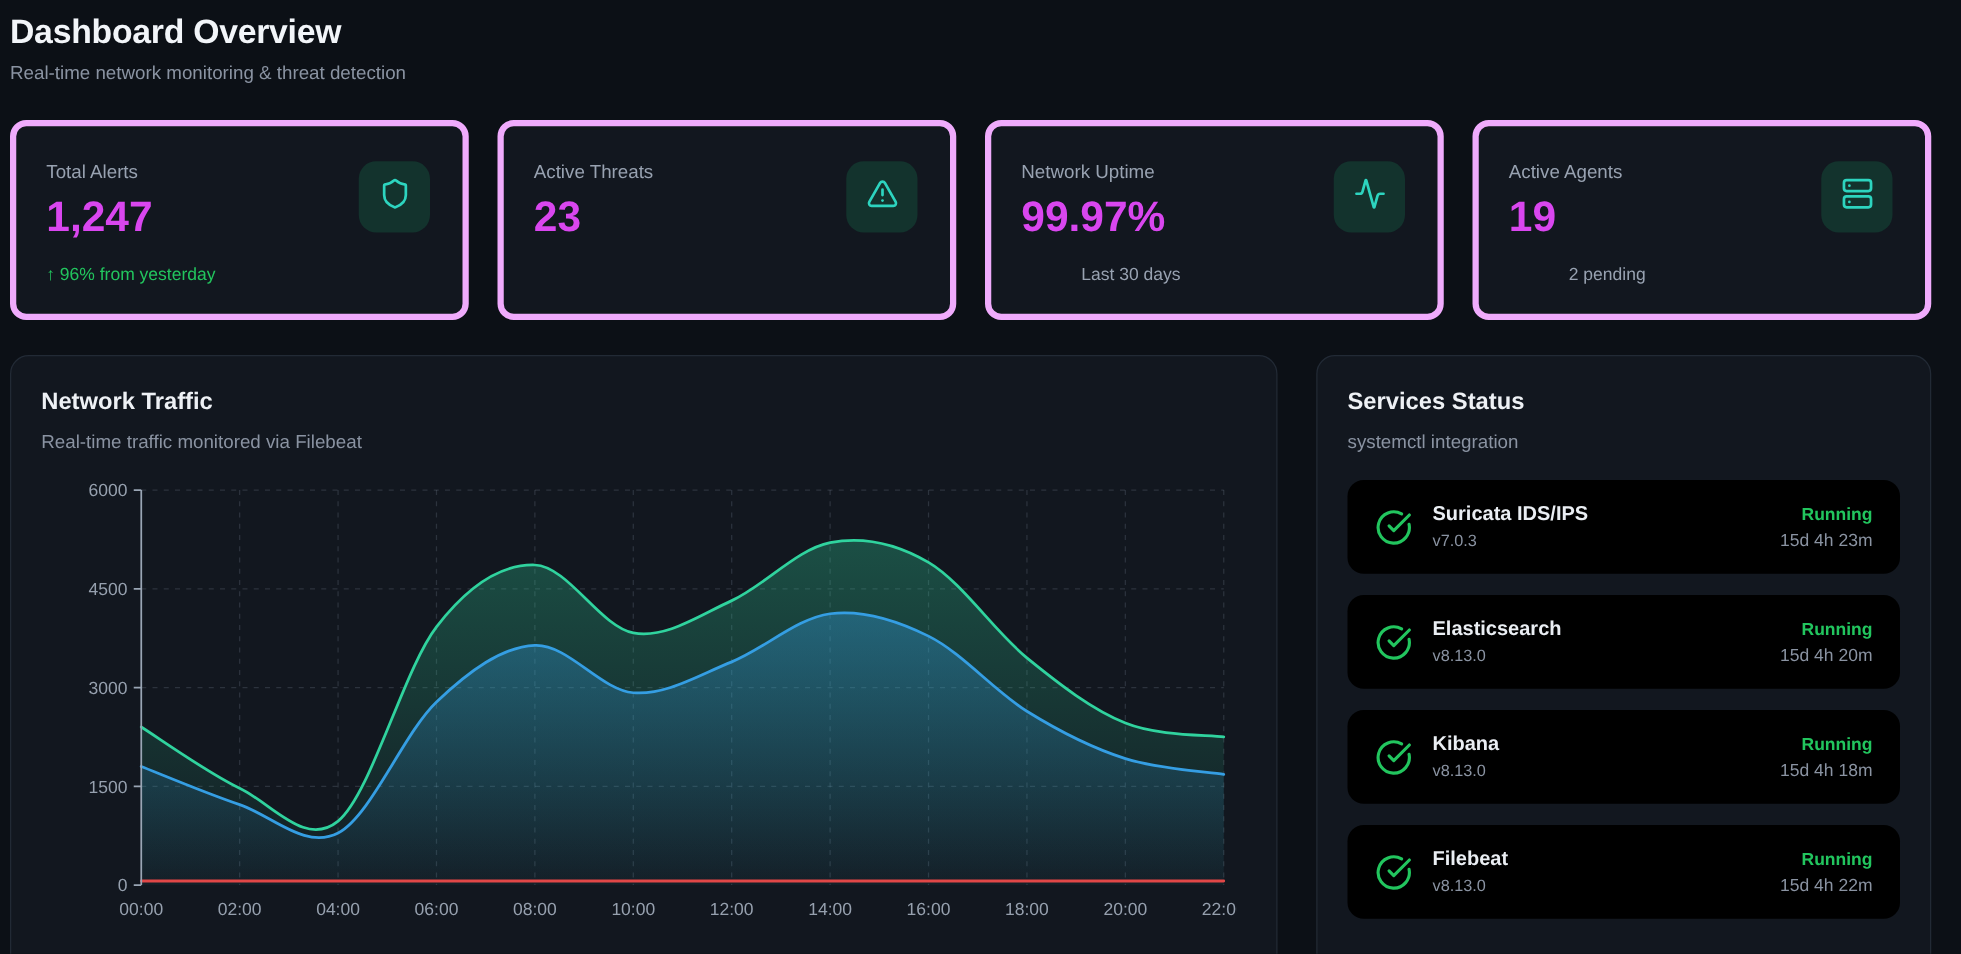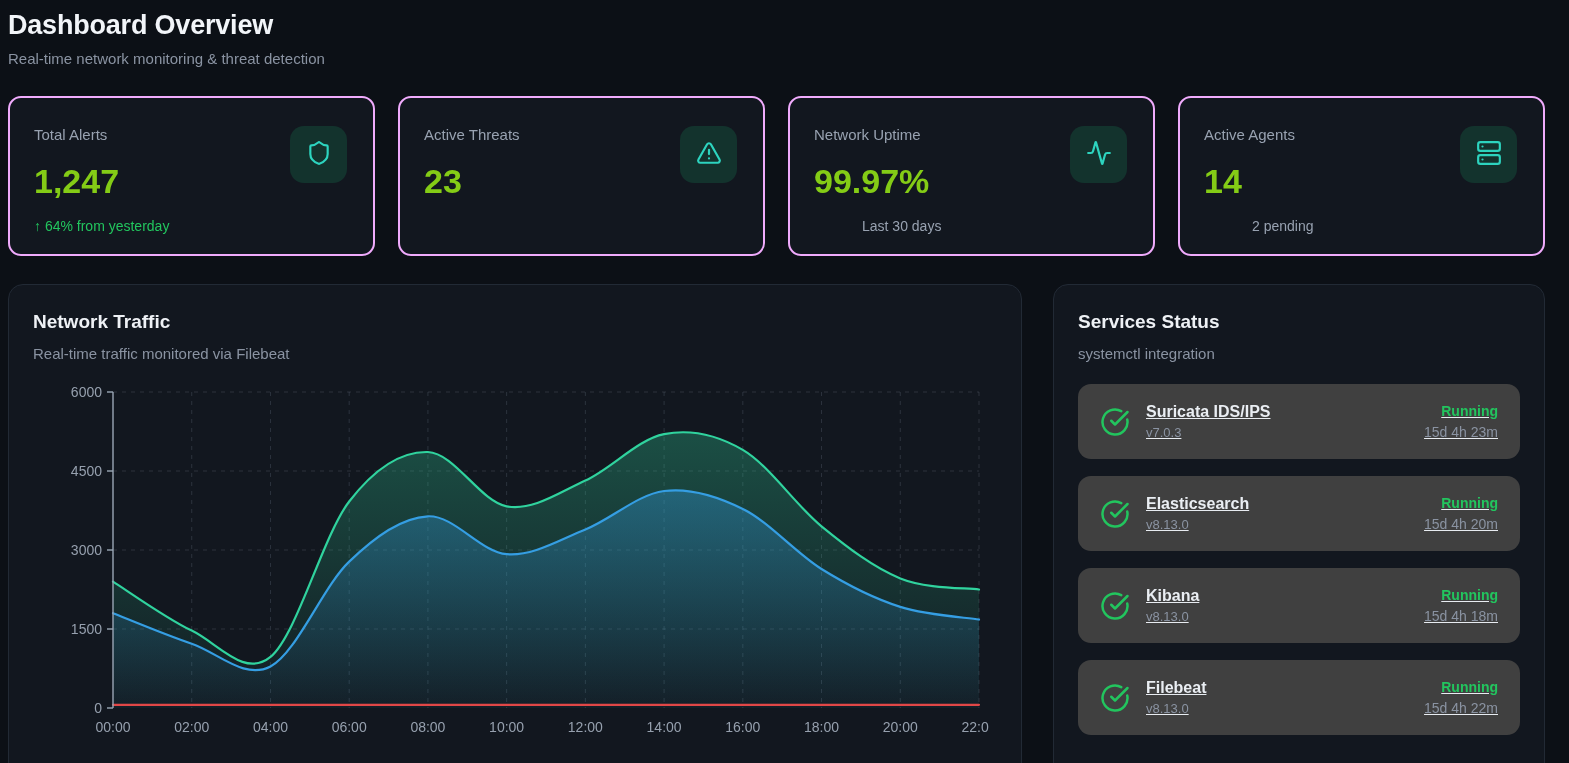--- a/index.html
+++ b/index.html
@@ -10,24 +10,24 @@
     font-family:"Liberation Sans","DejaVu Sans",sans-serif;
   }
   .container { padding:10px 24px 0 8px; }
 
   .page-title { margin:0; font-size:27px; font-weight:800; color:#f2f5f9; letter-spacing:-.2px; }
   .page-sub   { margin-top:9px; font-size:15px; color:#8a93a2; }
 
   .stats { display:grid; grid-template-columns:repeat(4,1fr); gap:23px; margin-top:29px; }
   .card {
     position:relative; height:160px; background:#12171f;
-    border:2px solid #f0abfc; border-radius:13px; padding:28px 24px;
+    border:5px solid #f0abfc; border-radius:13px; padding:28px 24px;
   }
   .card .label { font-size:15px; color:#98a2b1; }
-  .card .value { font-size:34px; font-weight:800; color:#84cc16; margin-top:19px; }
+  .card .value { font-size:34px; font-weight:800; color:#d946ef; margin-top:9px; }
   .card .delta { font-size:14px; margin-top:17px; }
   .delta.up    { color:#22c55e; }
   .delta.down  { color:#e14747; }
   .delta.muted { color:#98a2b1;margin-left:48px; }
   .tile {
     position:absolute; top:28px; right:26px; width:57px; height:57px;
     border-radius:14px; background:#13332d;
     display:flex; align-items:center; justify-content:center;
   }
   .tile svg { stroke:#2dd4bf; }
@@ -36,22 +36,22 @@
   .panel {
     background:#12171f; border:1px solid #222a35; border-radius:15px;
     padding:26px 24px; height:520px;
   }
   .panel-title { margin:0; font-size:19px; font-weight:700; color:#eef1f5; }
   .panel-sub   { margin-top:12px; font-size:15px; color:#8a93a2; }
   .chart-wrap  { margin-top:20px; }
 
   .services { margin-top:22px; display:flex; flex-direction:column; gap:17px; }
   .service {
-    height:75px; background:#404040; border-radius:13px;
-    display:flex; align-items:center; padding:0 22px;text-decoration:underline;
+    height:75px; background:#000000; border-radius:13px;
+    display:flex; align-items:center; padding:0 22px;
   }
   .sv-icon { width:30px; height:30px; margin-right:16px; flex:none; }
   .sv-main { flex:1; }
   .sv-name { font-size:16px; font-weight:700; color:#eaeef3; }
   .sv-ver  { font-size:13px; color:#8a93a2; margin-top:4px; }
   .sv-right  { text-align:right; }
   .sv-status { font-size:14px; font-weight:700; color:#22c55e; }
   .sv-uptime { font-size:14px; color:#8a93a2; margin-top:5px; }
 
   svg.icon { fill:none; stroke-width:2; stroke-linecap:round; stroke-linejoin:round; }
@@ -62,21 +62,21 @@
 <div class="container">
 
   <h1 class="page-title">Dashboard Overview</h1>
   <div class="page-sub">Real-time network monitoring &amp; threat detection</div>
 
   <div class="stats">
 
     <div class="card">
       <div class="label">Total Alerts</div>
       <div class="value">1,247</div>
-      <div class="delta up">↑ 64% from yesterday</div>
+      <div class="delta up">↑ 96% from yesterday</div>
       <div class="tile">
         <span>
           <svg class="icon" width="26" height="26" viewBox="0 0 24 24">
             <path d="M20 13c0 5-3.5 7.5-7.66 8.95a1 1 0 0 1-.67-.01C7.5 20.5 4 18 4 13V6a1 1 0 0 1 1-1c2 0 4.5-1.2 6.24-2.72a1 1 0 0 1 1.52 0C14.5 3.8 17 5 19 5a1 1 0 0 1 1 1z"></path>
           </svg>
         </span>
       </div>
     </div>
 
     <div class="card">
@@ -101,21 +101,21 @@
         <span>
           <svg class="icon" width="26" height="26" viewBox="0 0 24 24">
             <path d="M22 12h-2.48a2 2 0 0 0-1.93 1.46l-2.35 8.36a.25.25 0 0 1-.48 0L9.24 2.18a.25.25 0 0 0-.48 0l-2.35 8.36A2 2 0 0 1 4.49 12H2"></path>
           </svg>
         </span>
       </div>
     </div>
 
     <div class="card">
       <div class="label">Active Agents</div>
-      <div class="value">14</div>
+      <div class="value">19</div>
       <div class="delta muted">2 pending</div>
       <div class="tile">
         <span>
           <svg class="icon" width="26" height="26" viewBox="0 0 24 24">
             <rect x="2" y="2" width="20" height="8" rx="2" ry="2"></rect>
             <rect x="2" y="14" width="20" height="8" rx="2" ry="2"></rect>
             <path d="M6 6h.01"></path>
               <path d="M6 18h.01"></path>
           </svg>
         </span>

